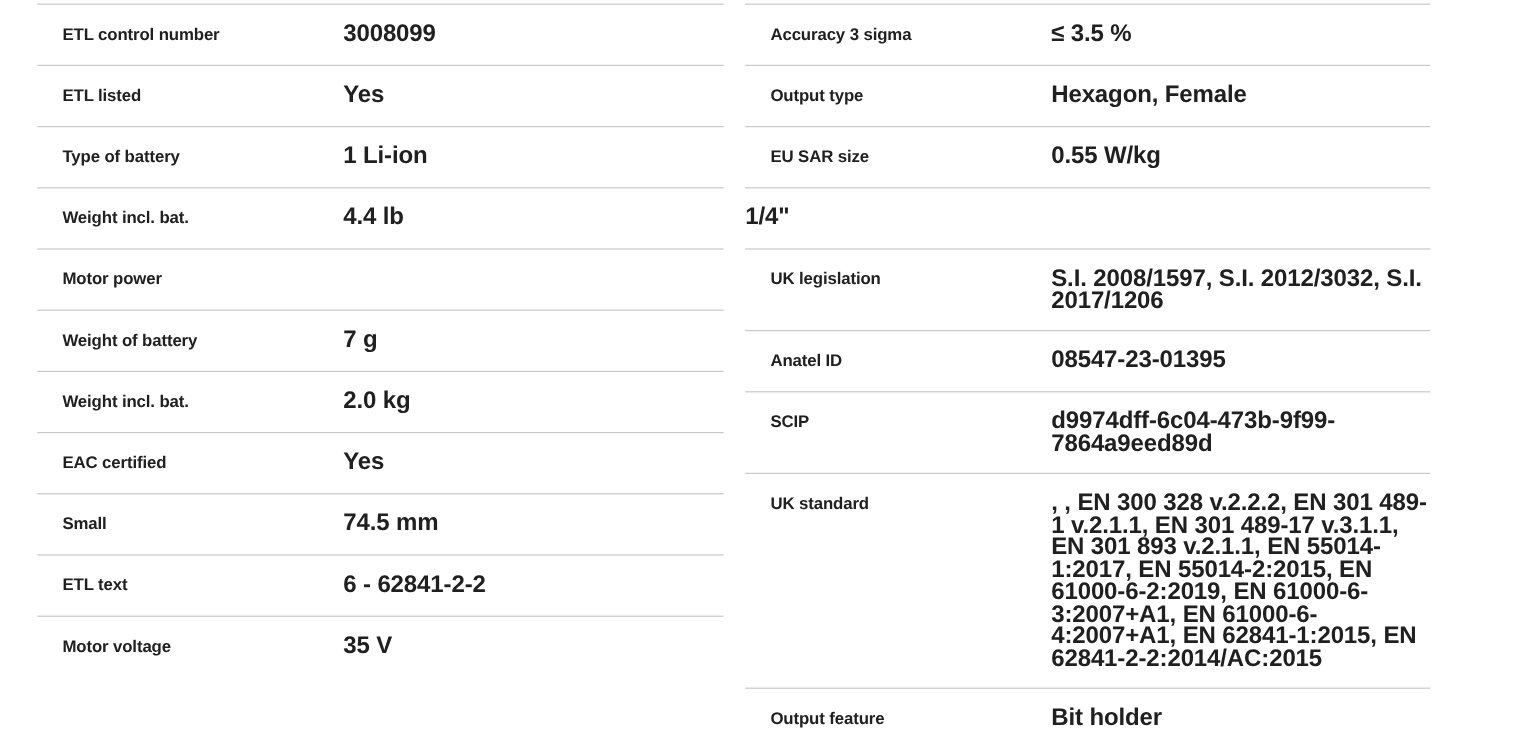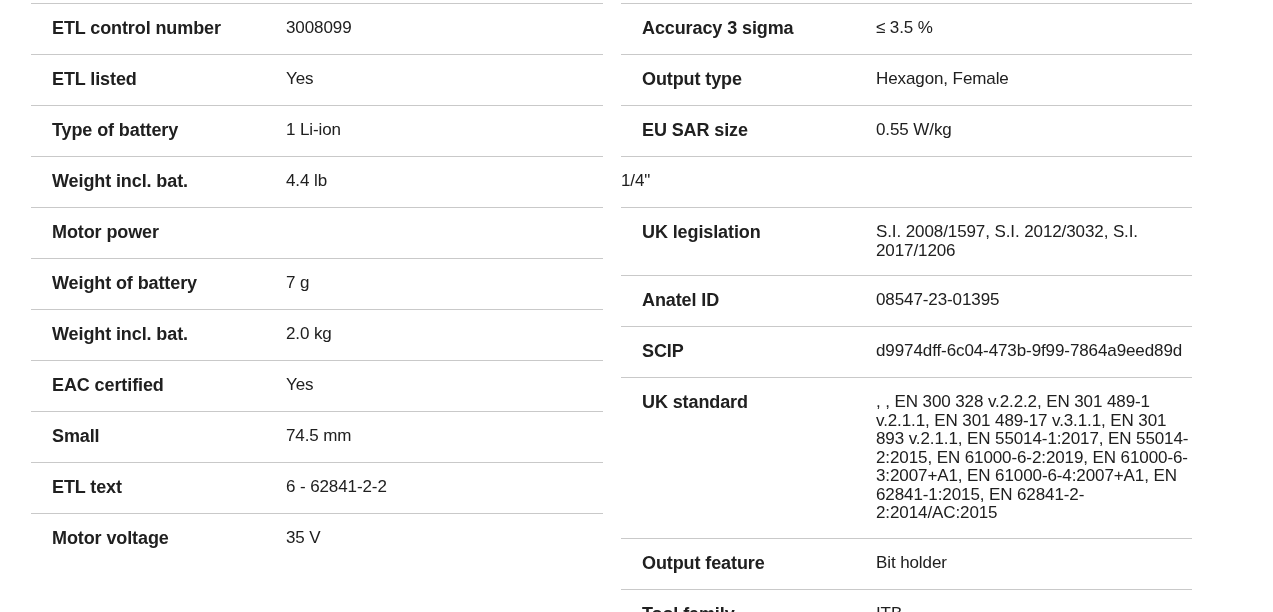--- a/index.html
+++ b/index.html
@@ -28,32 +28,32 @@
     align-items: flex-start;
     min-height: 51px;
     padding: 15px 0 15px 0;
     border-bottom: 1px solid #c9c9c9;
   }
   
   .spec-table.left .spec-row:last-child { border-bottom: none; }
   .spec-label {
     width: 255px;
     flex: 0 0 255px;
-    font-size: 18px;
+    font-size: 14px;
     line-height: 18.5px;
     font-weight: 600;
     letter-spacing: -0.1px;
     padding-left: 21px;
   }
   .spec-value {
     flex: 1 1 auto;
     max-width: 317px;
-    font-size: 17px;
+    font-size: 20px;
     line-height: 18.5px;
-    font-weight: 400;
+    font-weight: 700;
     letter-spacing: -0.1px;
     word-wrap: break-word;
   }
 </style>
 </head>
 <body>
 
 <div class="spec-wrap">
 
   <div class="spec-table left">

